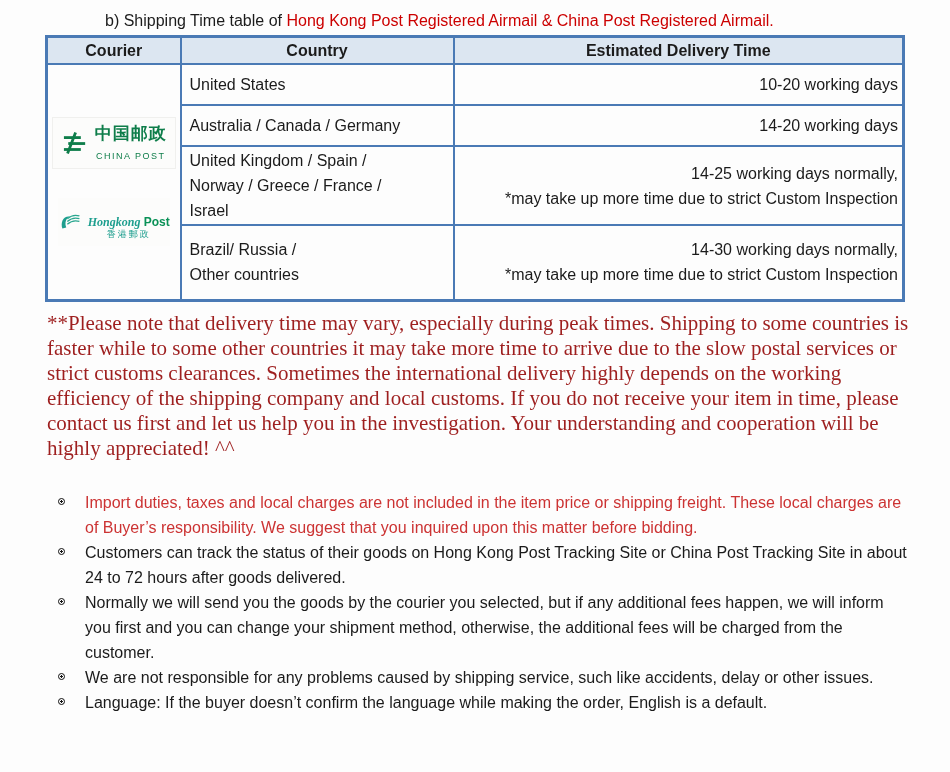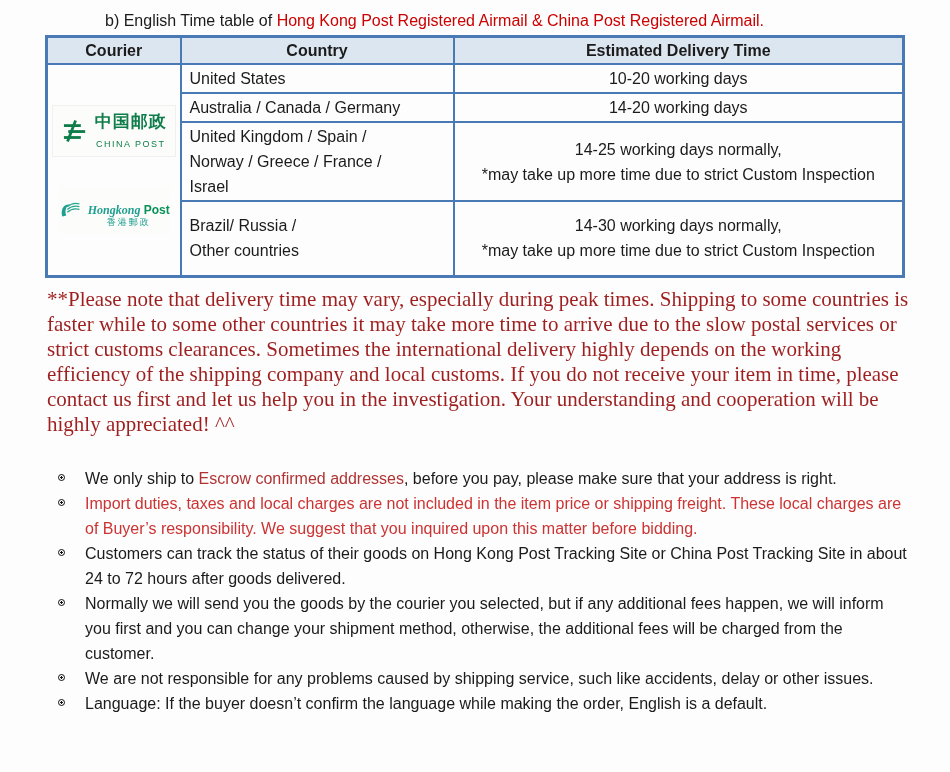--- a/index.html
+++ b/index.html
@@ -50,22 +50,22 @@
     height:22px;
     font-size:16px;
   }
   td.country{
     text-align:left;
     padding:1px 6px 1px 8px;
     white-space:pre-line;
     vertical-align:middle;
   }
   td.time{
-    text-align:center;
-    padding:1px 4px;
+    text-align:right;
+    padding:7px 4px;
     white-space:pre-line;
     vertical-align:middle;
   }
   tr.r1 td{height:27px;}
   tr.r2 td{height:27px;}
   tr.r3 td{height:76px;}
   tr.r4 td{height:75px;}
 
   
   td.courier{
@@ -129,21 +129,21 @@
   .note-text{flex:1;}
   .seg-escrow{color:var(--escrow-red);}
   .seg-duties{color:var(--duties-red);}
 </style>
 </head>
 <body>
 
 <div class="doc">
 
   <div class="title">
-    <span>b) English Time table of </span><span class="red">Hong Kong Post Registered Airmail &amp; China Post Registered Airmail.</span>
+    <span>b) Shipping Time table of </span><span class="red">Hong Kong Post Registered Airmail &amp; China Post Registered Airmail.</span>
   </div>
 
   <table class="shipping">
     <colgroup>
         <col style="width:134px">
         <col style="width:273px">
         <col>
       </colgroup>
     <thead>
       <tr>
@@ -210,26 +210,20 @@
     </tbody>
   </table>
 
   <div class="notice">**Please note that delivery time may vary, especially during peak times. Shipping to some countries is faster while to some other countries it may take more time to arrive due to the slow postal services or strict customs clearances. Sometimes the international delivery highly depends on the working efficiency of the shipping company and local customs. If you do not receive your item in time, please contact us first and let us help you in the investigation. Your understanding and cooperation will be highly appreciated! ^^</div>
 
   <ul class="notes">
     <li>
       <span class="marker-col">
           <span class="bullet-dot"></span>
         </span>
-      <span class="note-text"><span>We only ship to </span><span class="seg-escrow">Escrow confirmed addresses</span><span>, before you pay, please make sure that your address is right.</span></span>
-    </li>
-    <li>
-      <span class="marker-col">
-          <span class="bullet-dot"></span>
-        </span>
       <span class="note-text seg-duties">Import duties, taxes and local charges are not included in the item price or shipping freight. These local charges are of Buyer’s responsibility. We suggest that you inquired upon this matter before bidding.</span>
     </li>
     <li>
       <span class="marker-col">
           <span class="bullet-dot"></span>
         </span>
       <span class="note-text">Customers can track the status of their goods on Hong Kong Post Tracking Site or China Post Tracking Site in about 24 to 72 hours after goods delivered.</span>
     </li>
     <li>
       <span class="marker-col">

